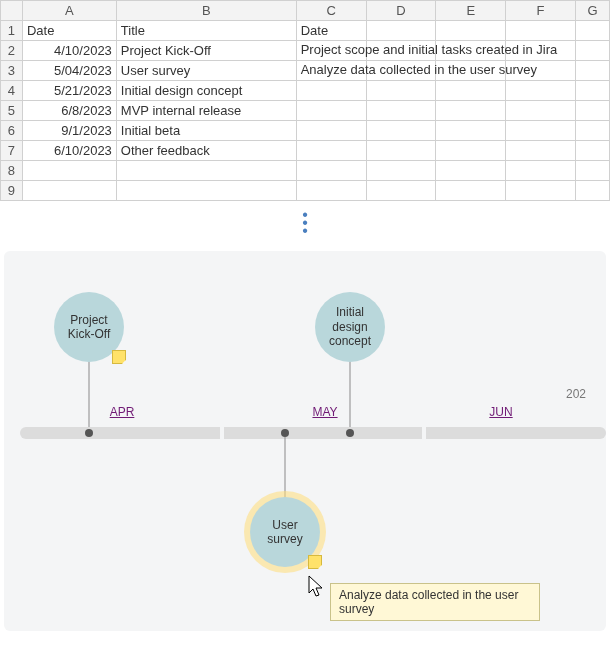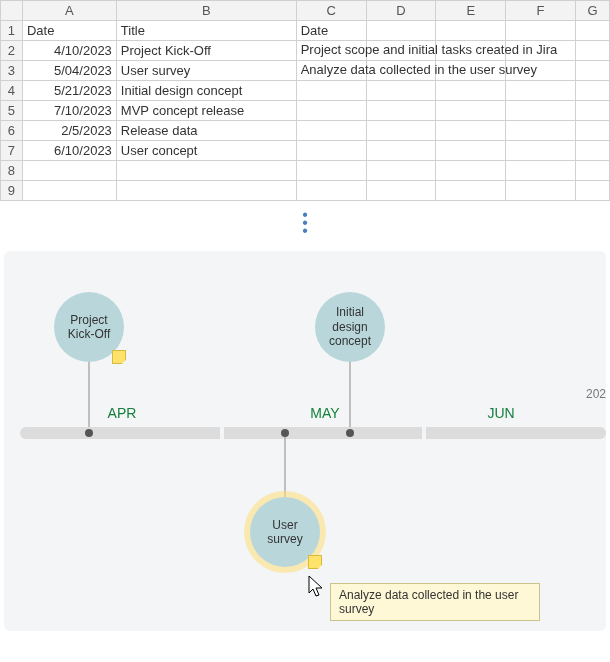--- a/index.html
+++ b/index.html
@@ -68,37 +68,38 @@
     position: absolute;
     left: 16px; right: 0;
     top: 160px;
     height: 12px;
     background: #dcdcdc;
     border-radius: 6px;
   }
   .month-label {
     position: absolute;
     top: 138px;
-    font-size: 14px;
-    color: #15803d;
+    font-size: 12px;
+    color: #701a75;
     text-align: center;
     transform: translateX(-50%);
+    text-decoration: underline;
   }
   .month-tick {
     position: absolute;
     top: 158px;
     width: 4px;
     height: 16px;
     background: #f4f5f6;
     transform: translateX(-50%);
   }
   .year-label {
     position: absolute;
     top: 120px;
-    right: 0;
+    right: 20px;
     font-size: 12px;
     color: #777;
     text-align: right;
   }
   .event-dot {
     position: absolute;
     top: 162px;
     width: 8px; height: 8px;
     background: #555;
     border-radius: 50%;
@@ -216,42 +217,42 @@
     <td class="ralign">5/21/2023</td>
     <td>Initial design concept</td>
     <td></td>
     <td></td>
     <td></td>
     <td></td>
     <td></td>
   </tr>
   <tr>
     <th class="rowhdr">5</th>
-    <td class="ralign">7/10/2023</td>
-    <td>MVP concept release</td>
+    <td class="ralign">6/8/2023</td>
+    <td>MVP internal release</td>
     <td></td>
     <td></td>
     <td></td>
     <td></td>
     <td></td>
   </tr>
   <tr>
     <th class="rowhdr">6</th>
-    <td class="ralign">2/5/2023</td>
-    <td>Release data</td>
+    <td class="ralign">9/1/2023</td>
+    <td>Initial beta</td>
     <td></td>
     <td></td>
     <td></td>
     <td></td>
     <td></td>
   </tr>
   <tr>
     <th class="rowhdr">7</th>
     <td class="ralign">6/10/2023</td>
-    <td>User concept</td>
+    <td>Other feedback</td>
     <td></td>
     <td></td>
     <td></td>
     <td></td>
     <td></td>
   </tr>
   <tr>
     <th class="rowhdr">8</th>
     <td></td>
         <td></td>

